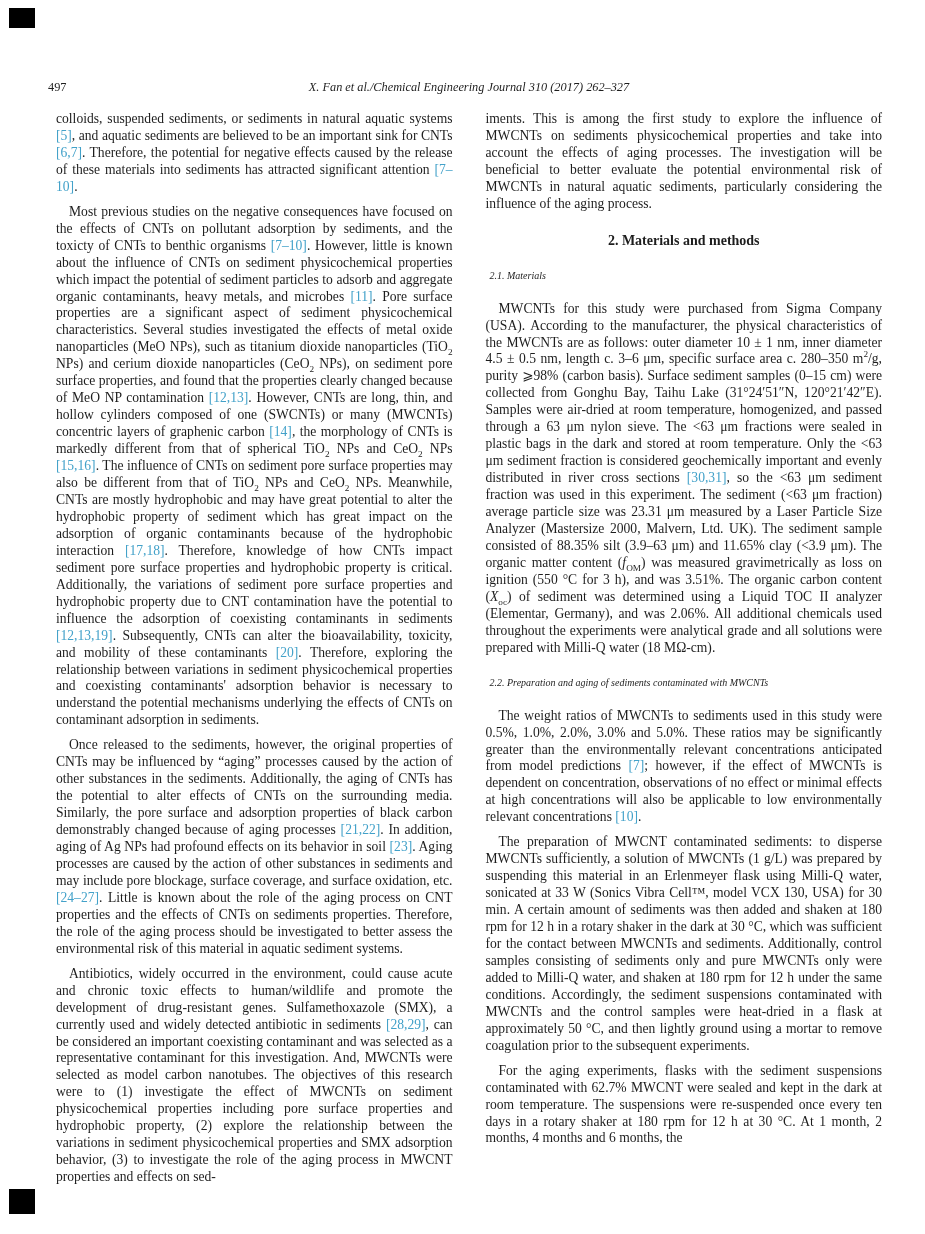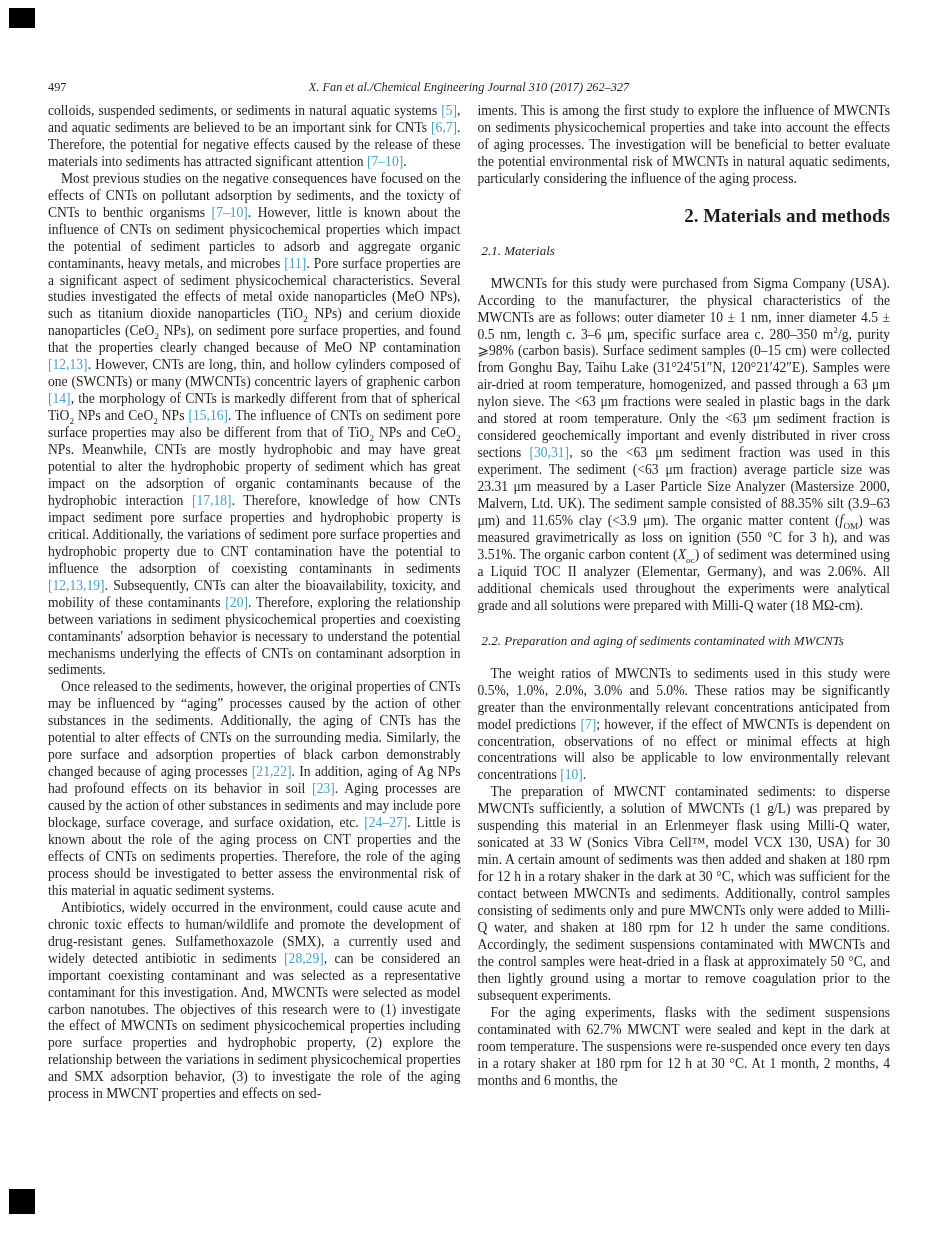--- a/index.html
+++ b/index.html
@@ -29,29 +29,29 @@
   .columns {
     position: absolute; top: 103px; left: 48px; width: 842px;
     display: flex; gap: 17px;
   }
   .col {
     width: 412.5px;
     font-size: 13.6px; line-height: 16.95px;
     text-align: justify;
     hyphens: none;
   }
-  .col p { margin: 0; }
+  .col p { margin: 8px; }
   .col p.indent { text-indent: 13px; }
   .col h2 {
-    font-size: 19px; font-weight: bold; font-style: normal;
-    margin: 20px 0 16px 0; text-align: right;
+    font-size: 14px; font-weight: bold; font-style: normal;
+    margin: 20px 0 16px 0; text-align: center;
   }
   .col h3 {
-    font-size: 13px; font-weight: normal; font-style: italic;
-    margin: 18px 0 16px 4px; text-align: left;
+    font-size: 10px; font-weight: normal; font-style: italic;
+    margin: 18px 0 16px 12px; text-align: left;
   }
   .cite { color: var(--cite-color, #42a1c9); text-decoration: none; cursor: pointer; }
   sub, sup { font-size: 68%; line-height: 0; }
   i.var { font-style: italic; }
 </style>
 </head>
 <body style="color: rgb(29, 29, 29);">
 
 <div class="scan-mark top"></div>
 <div class="scan-mark bottom"></div>

